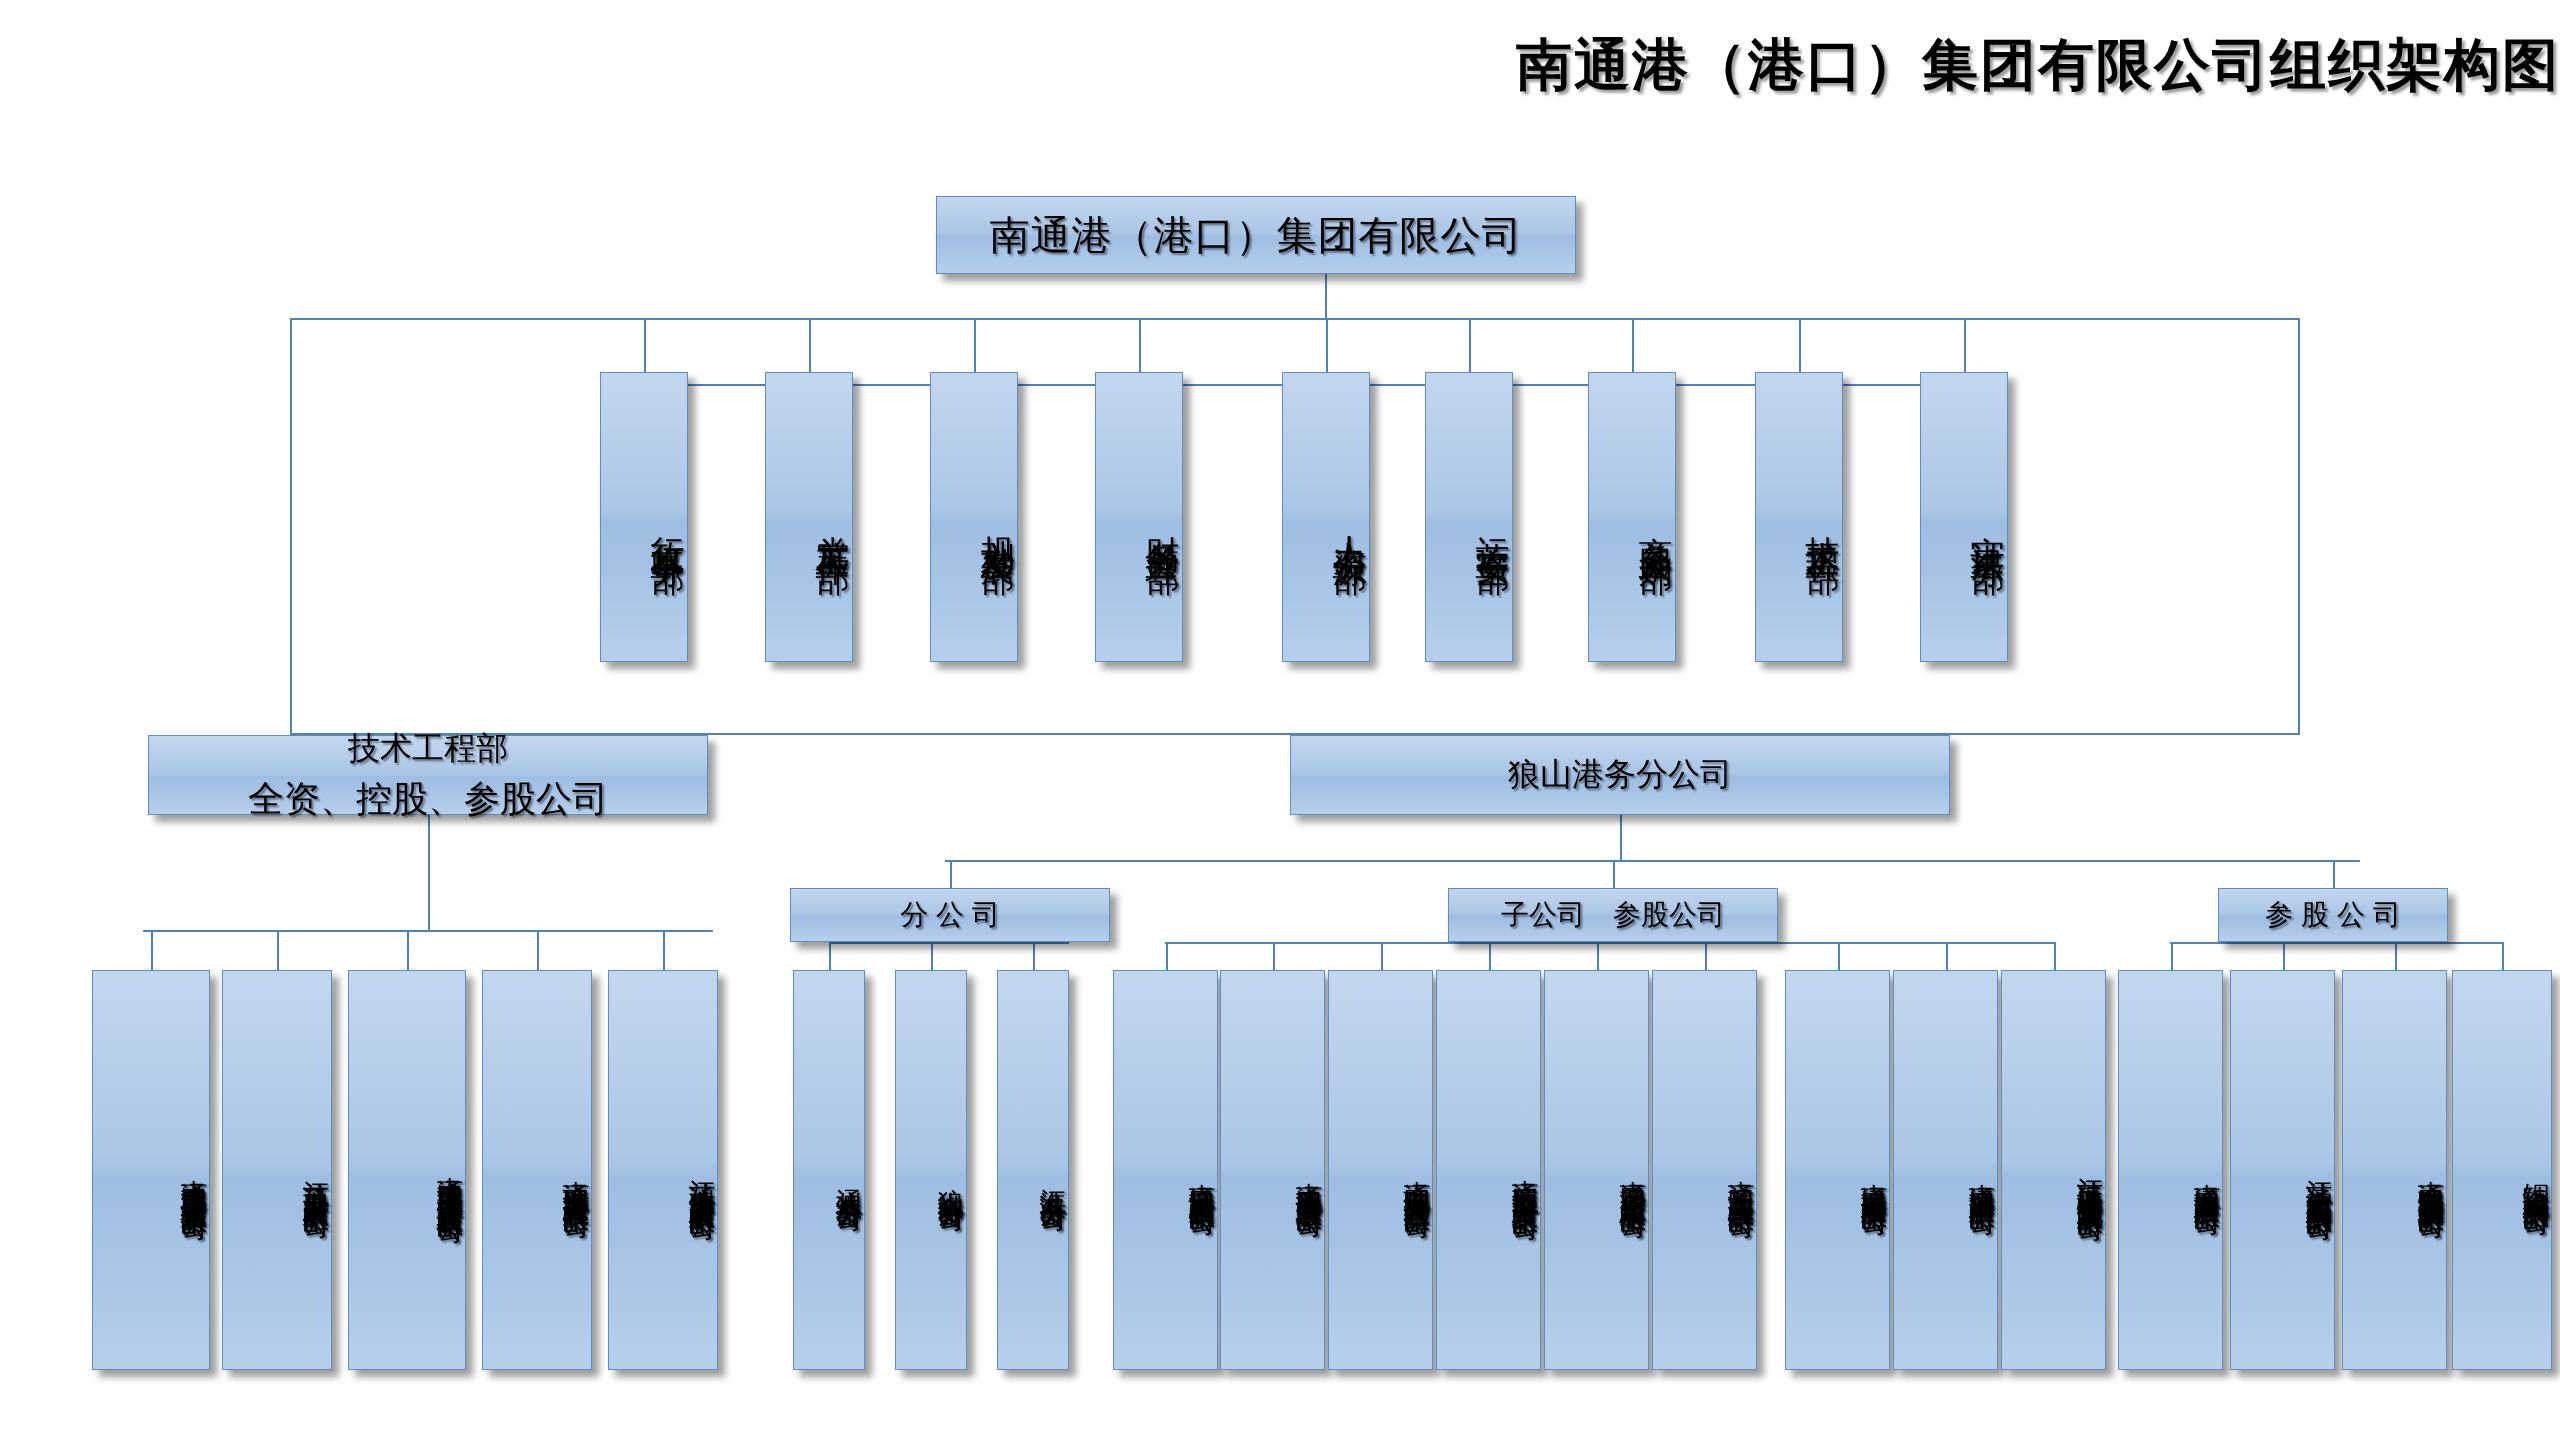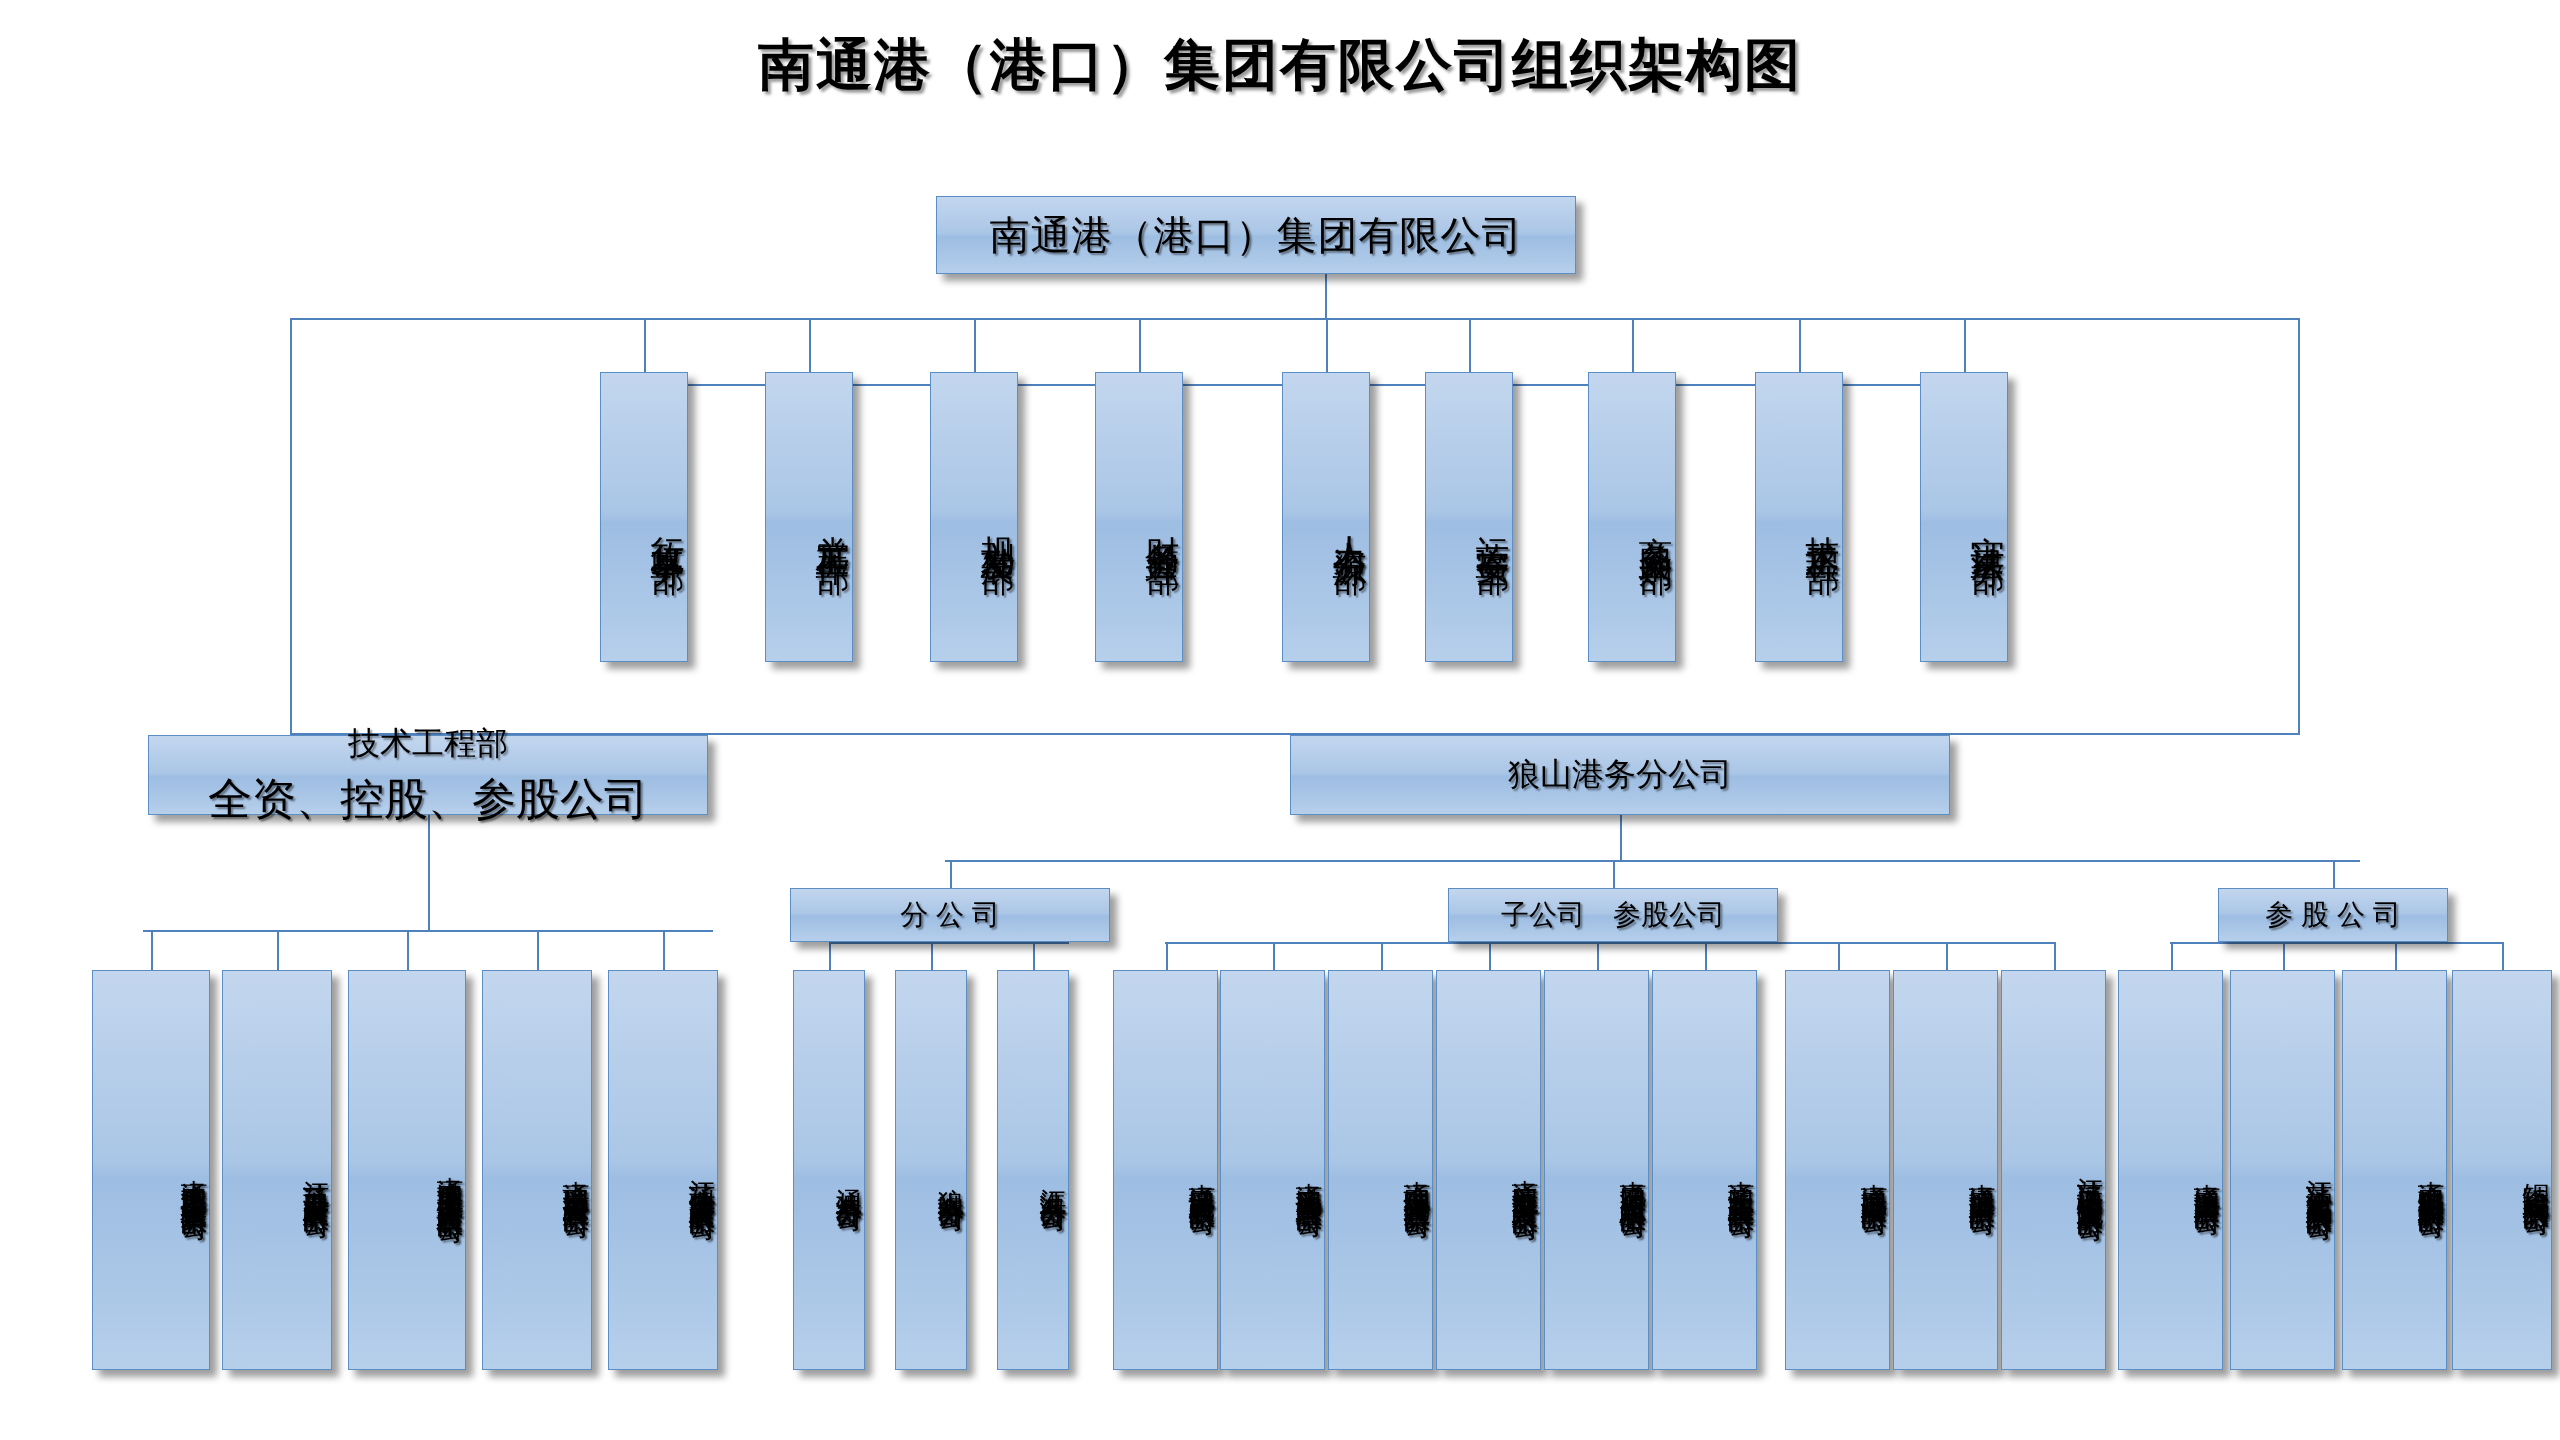--- a/index.html
+++ b/index.html
@@ -37,21 +37,21 @@
     writing-mode:vertical-rl;
     text-orientation:upright;
     align-items:flex-start;
     justify-content:center;
     padding-top:14px;
   }
 
   
   #page-title{
     position:absolute;left:0;top:28px;width:2560px;
-    text-align:center;
+    text-align:right;
     font-size:56px;font-weight:bold;color:#000;
     letter-spacing:2px;
     text-shadow:3px 3px 3px rgba(0,0,0,0.4);
   }
 
   
   #root-box{
     left:936px;top:196px;width:640px;height:78px;
     font-size:40px;letter-spacing:1px;
   }
@@ -61,21 +61,21 @@
     font-size:34px;letter-spacing:6px;
   }
 
   .group-box{
     top:735px;height:80px;
     font-size:32px;
   }
   #group-left{left:148px;width:560px;}
   #group-right{left:1290px;width:660px;}
   #group-left .g-line1{font-size:32px;}
-  #group-left .g-line2{font-size:44px;margin-top:12px;}
+  #group-left .g-line2{font-size:36px;margin-top:12px;}
 
   .cat-box{
     top:888px;height:54px;
     font-size:28px;
   }
 
   .leaf{
     top:970px;width:76px;height:400px;
     font-size:27px;letter-spacing:3px;
   }

